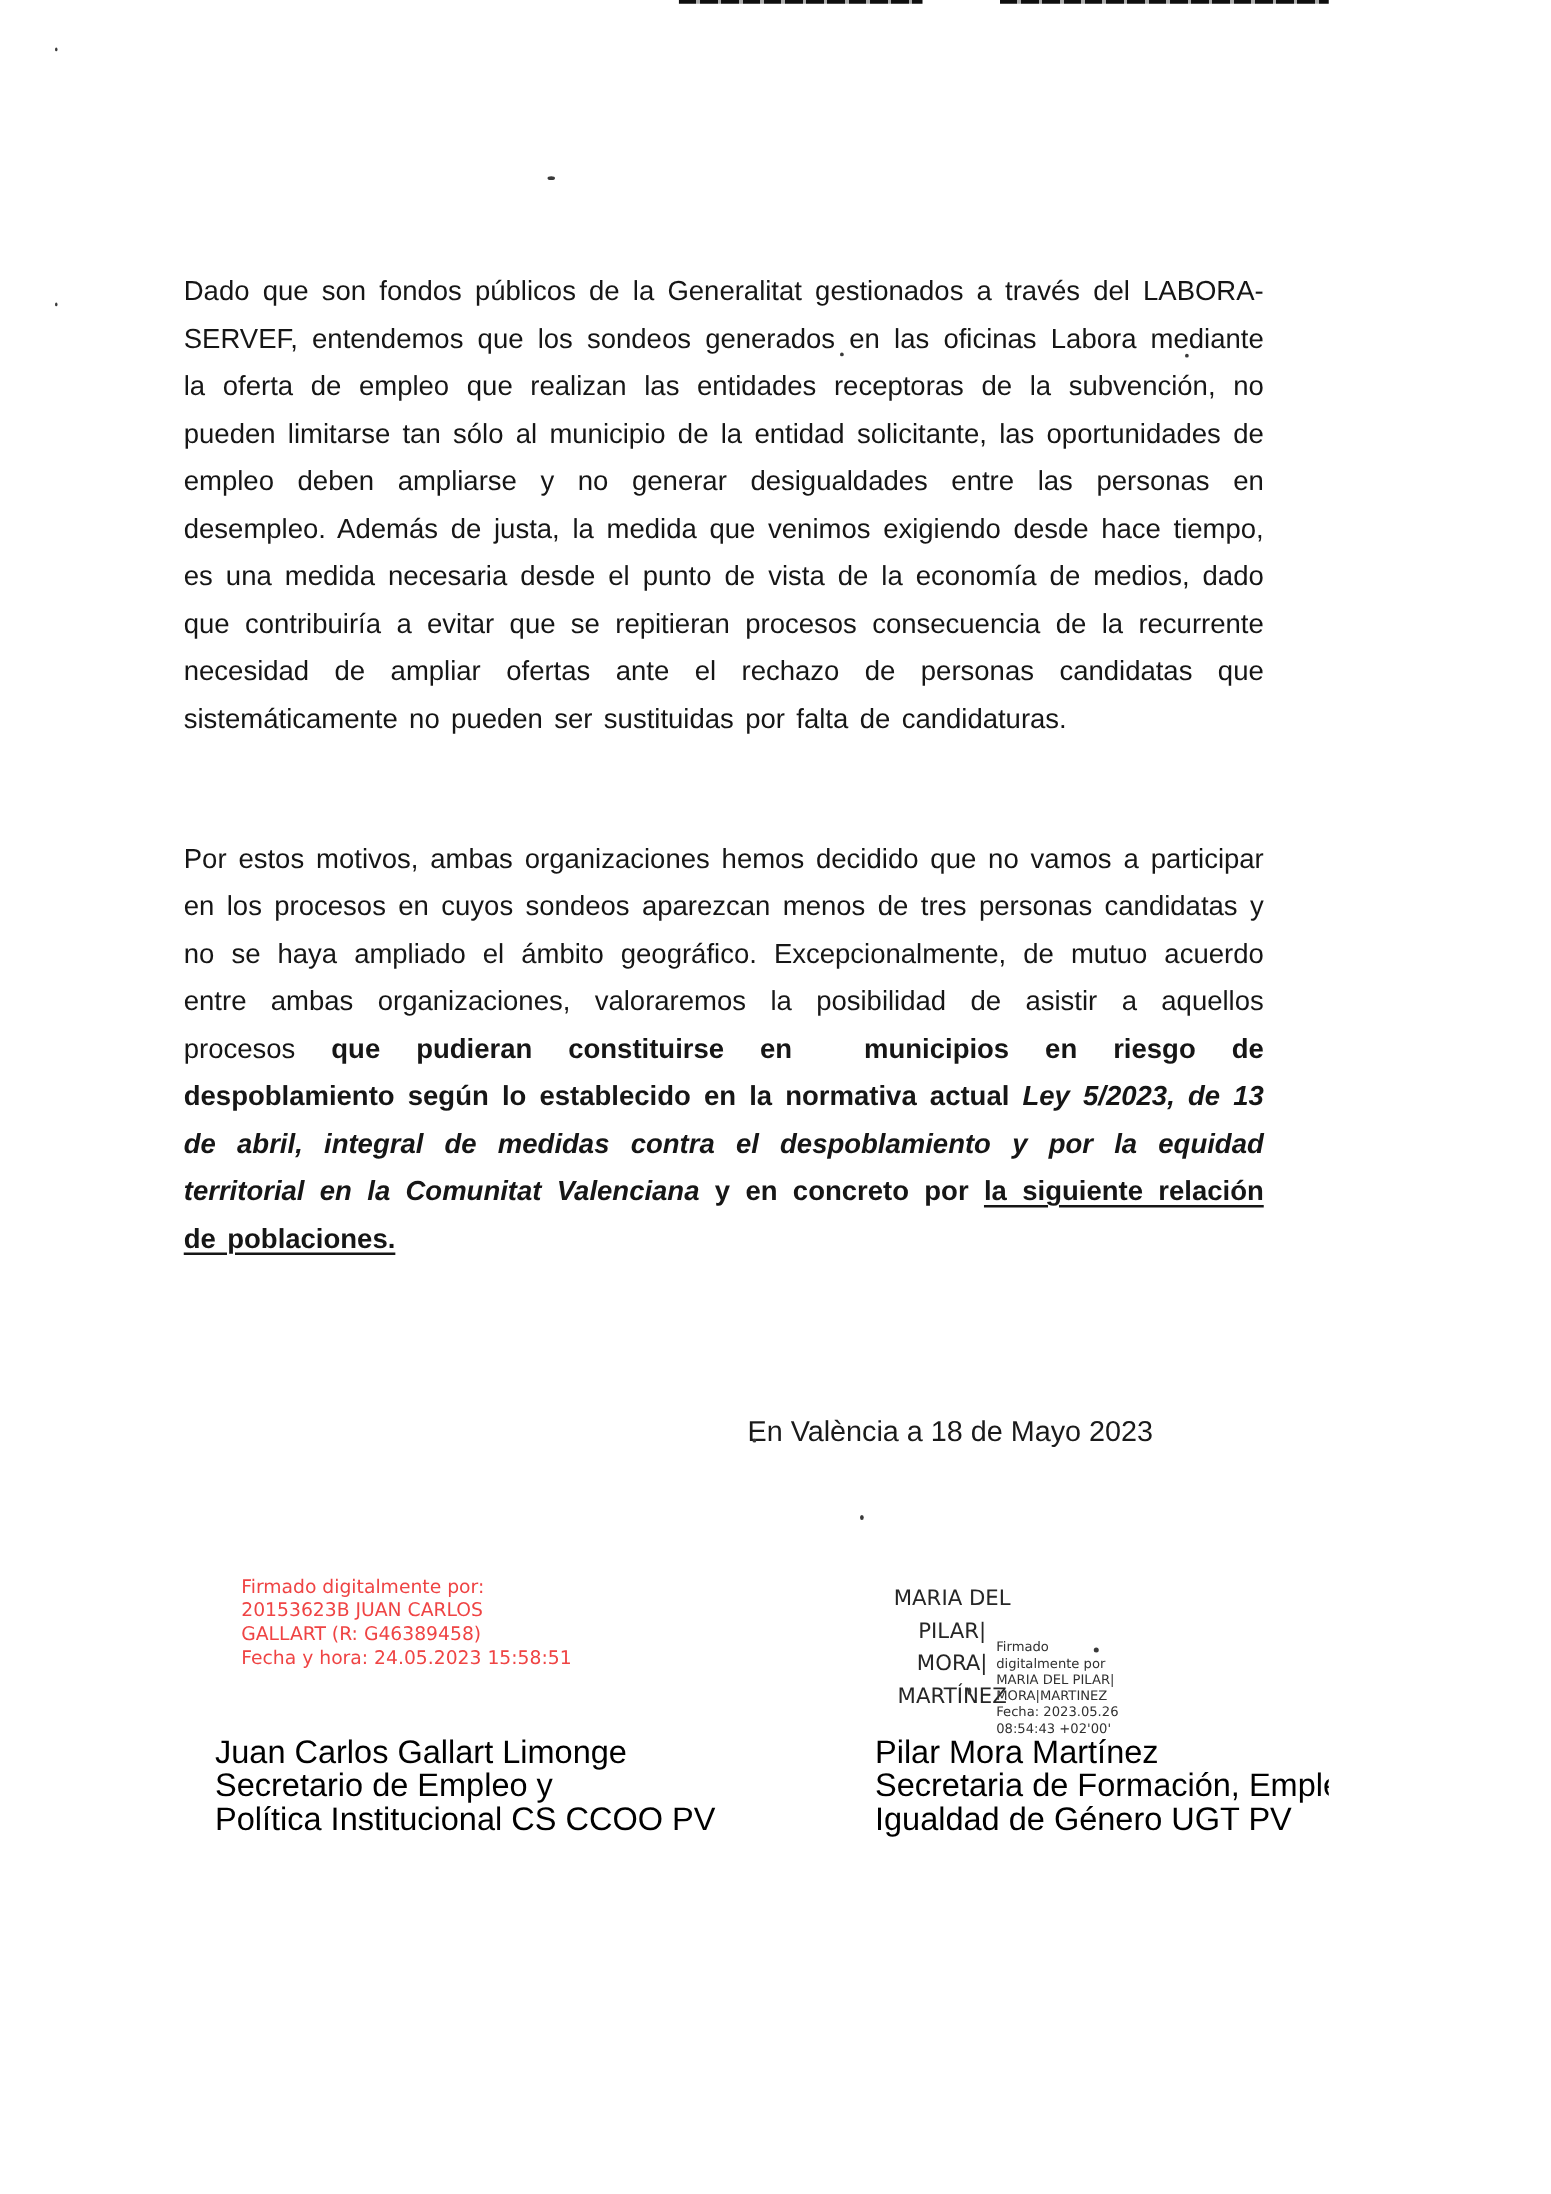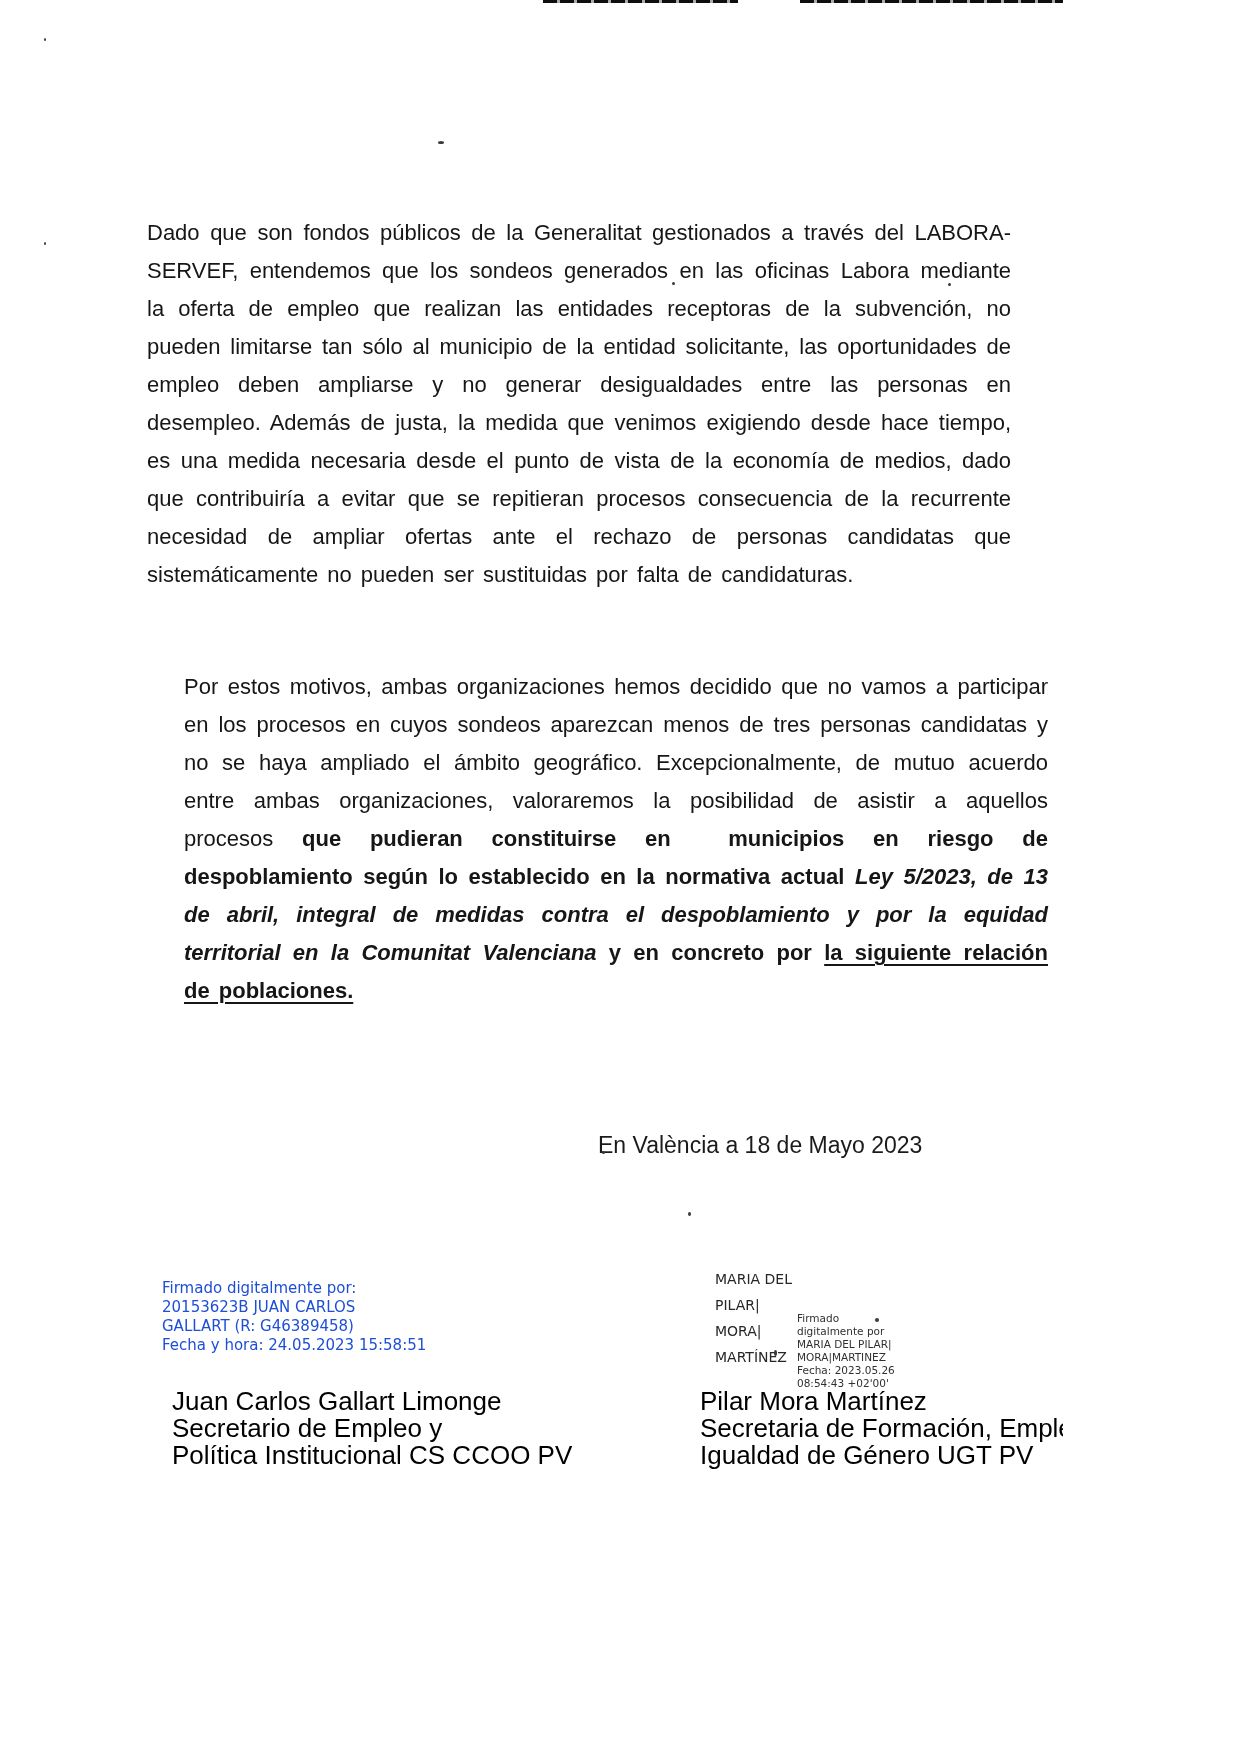--- a/index.html
+++ b/index.html
@@ -22,55 +22,55 @@
     left: 147px;
     width: 864px;
     margin: 0;
     font-size: 22px;
     line-height: 38px;
     text-align: justify;
     word-spacing: 3px;
     color: #161616;
   }
   .para-1 { top: 214px; }
-  .para-2 { top: 668px; margin-left: 37px; }
+  .para-2 { top: 668px; }
   .b  { font-weight: 700; }
   .bi { font-weight: 700; font-style: italic; }
   .u  { text-decoration: underline; text-decoration-thickness: 2px; text-underline-offset: 4px; }
 
   .dateline {
     position: absolute;
     left: 598px;
     top: 1132px;
     font-size: 23px;
     color: #1a1a1a;
     white-space: nowrap;
   }
 
   
   .stamp-left {
     position: absolute;
-    left: 162px;
+    left: 193px;
     top: 1260px;
     font-family: "DejaVu Sans", sans-serif;
     font-size: 15px;
     line-height: 19px;
-    color: #1d4ed8;
+    color: #ef4444;
     white-space: nowrap;
-    margin-top: 19px;
   }
   .stamp-right-name {
     position: absolute;
     left: 715px;
     top: 1266px;
     font-family: "DejaVu Sans", sans-serif;
-    font-size: 14px;
+    font-size: 17px;
     line-height: 26px;
     color: #262626;
     white-space: nowrap;
+    text-align: center;
   }
   .stamp-right-detail {
     position: absolute;
     left: 797px;
     top: 1312px;
     font-family: "DejaVu Sans", sans-serif;
     font-size: 10.5px;
     line-height: 13px;
     color: #303030;
     white-space: nowrap;

